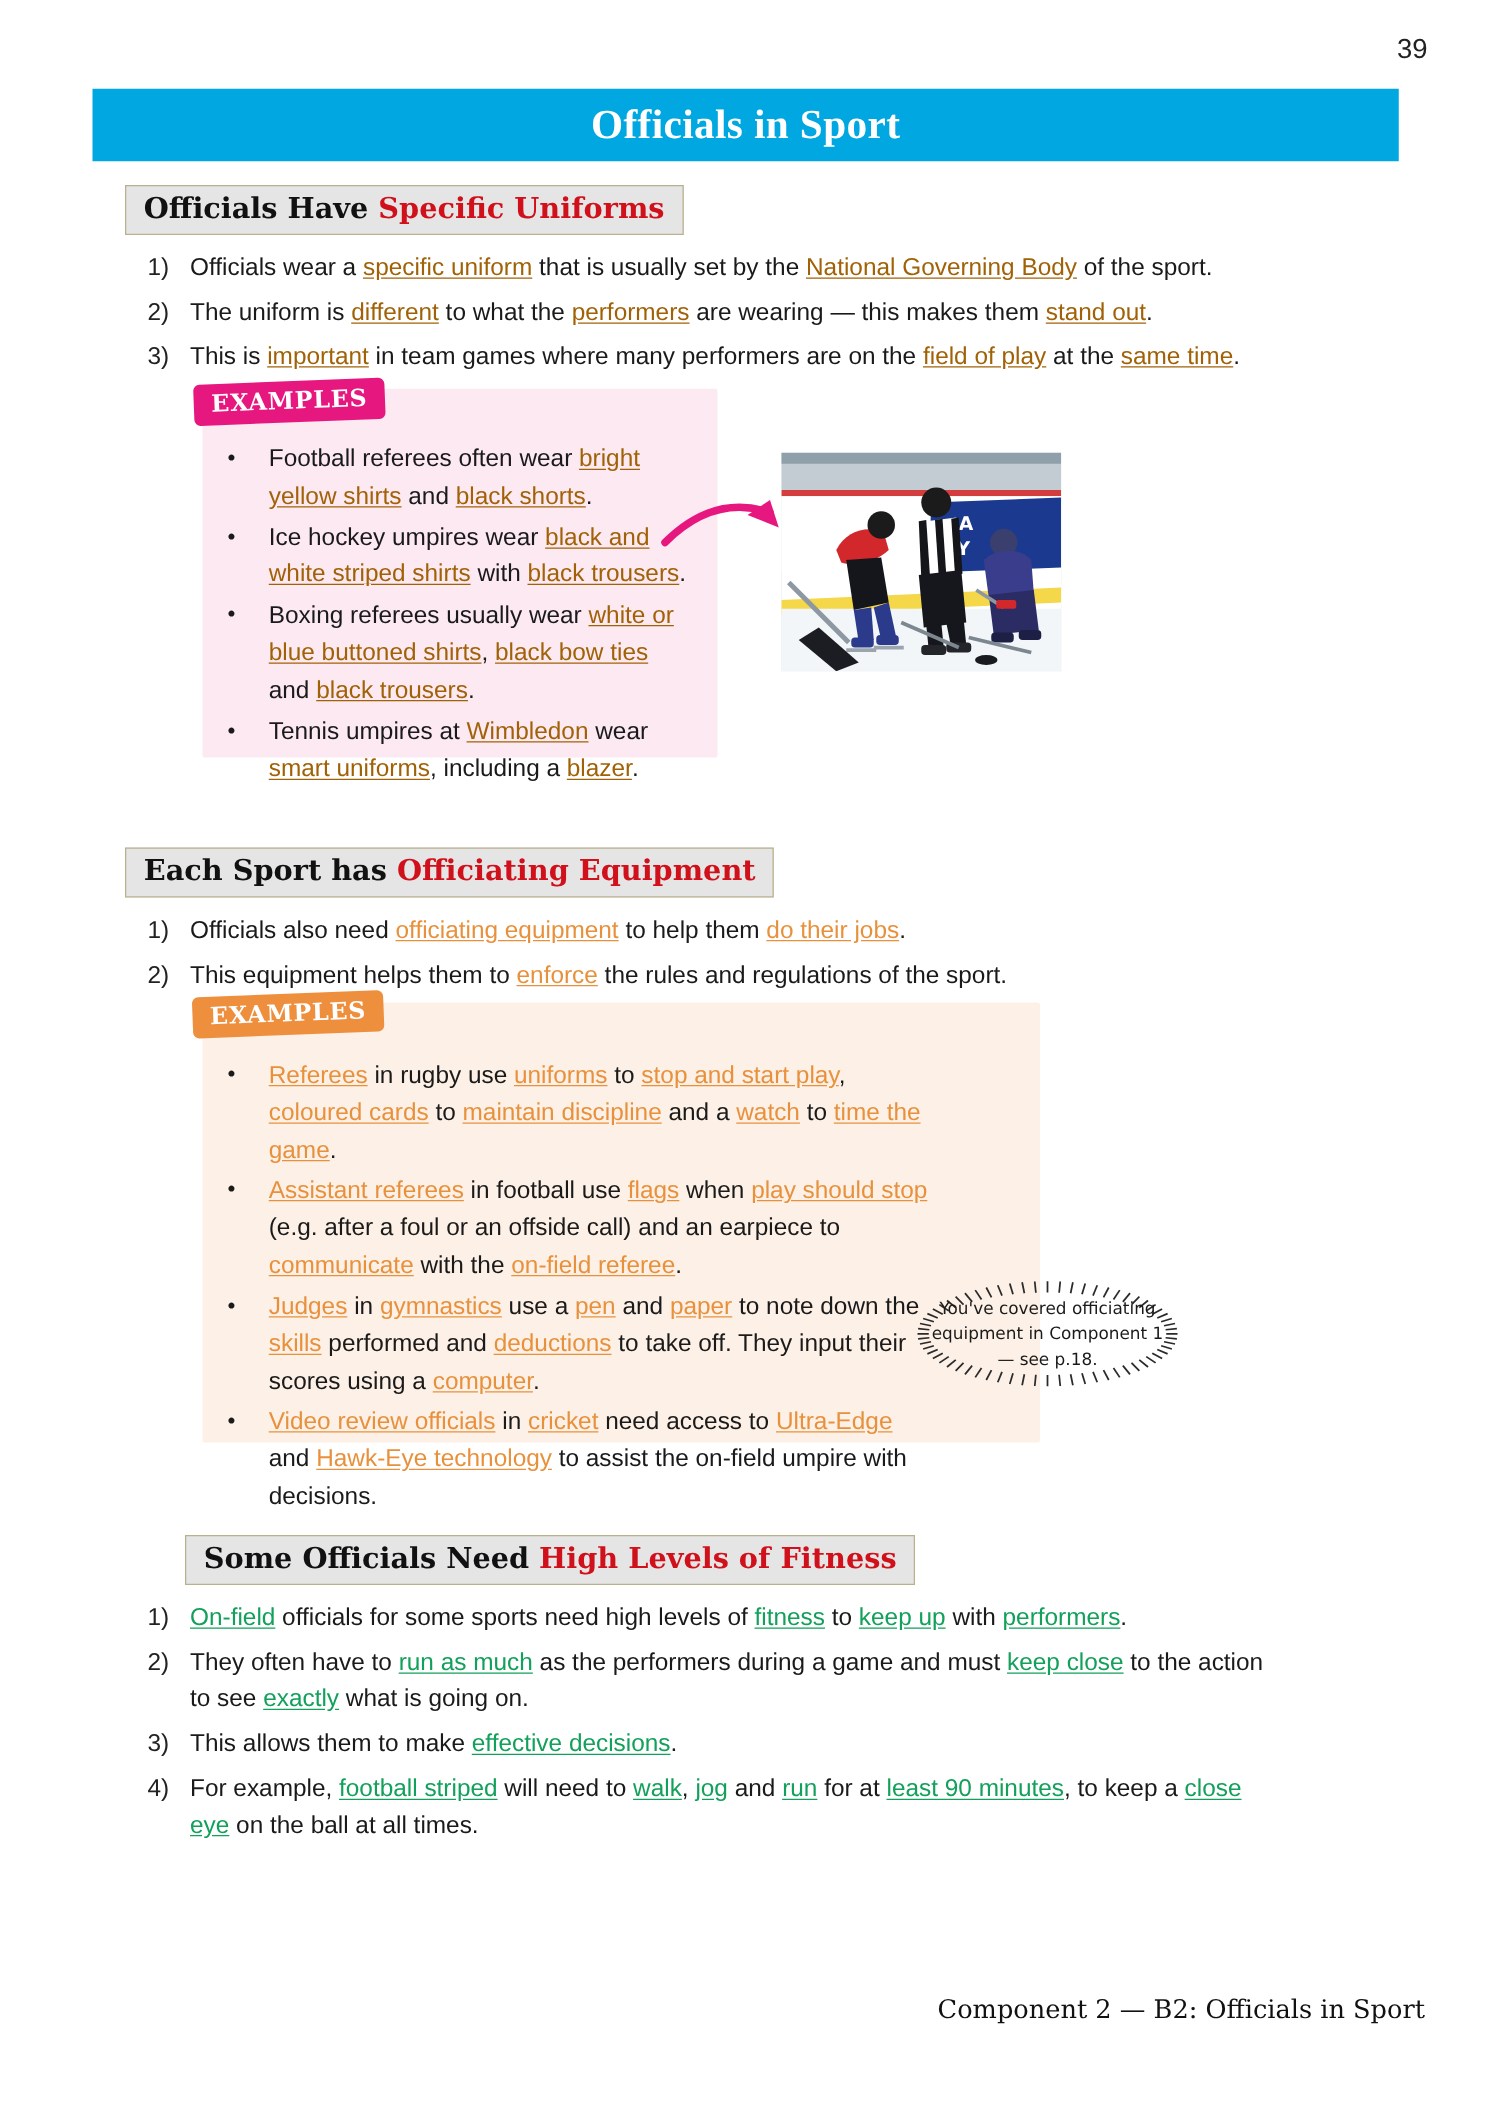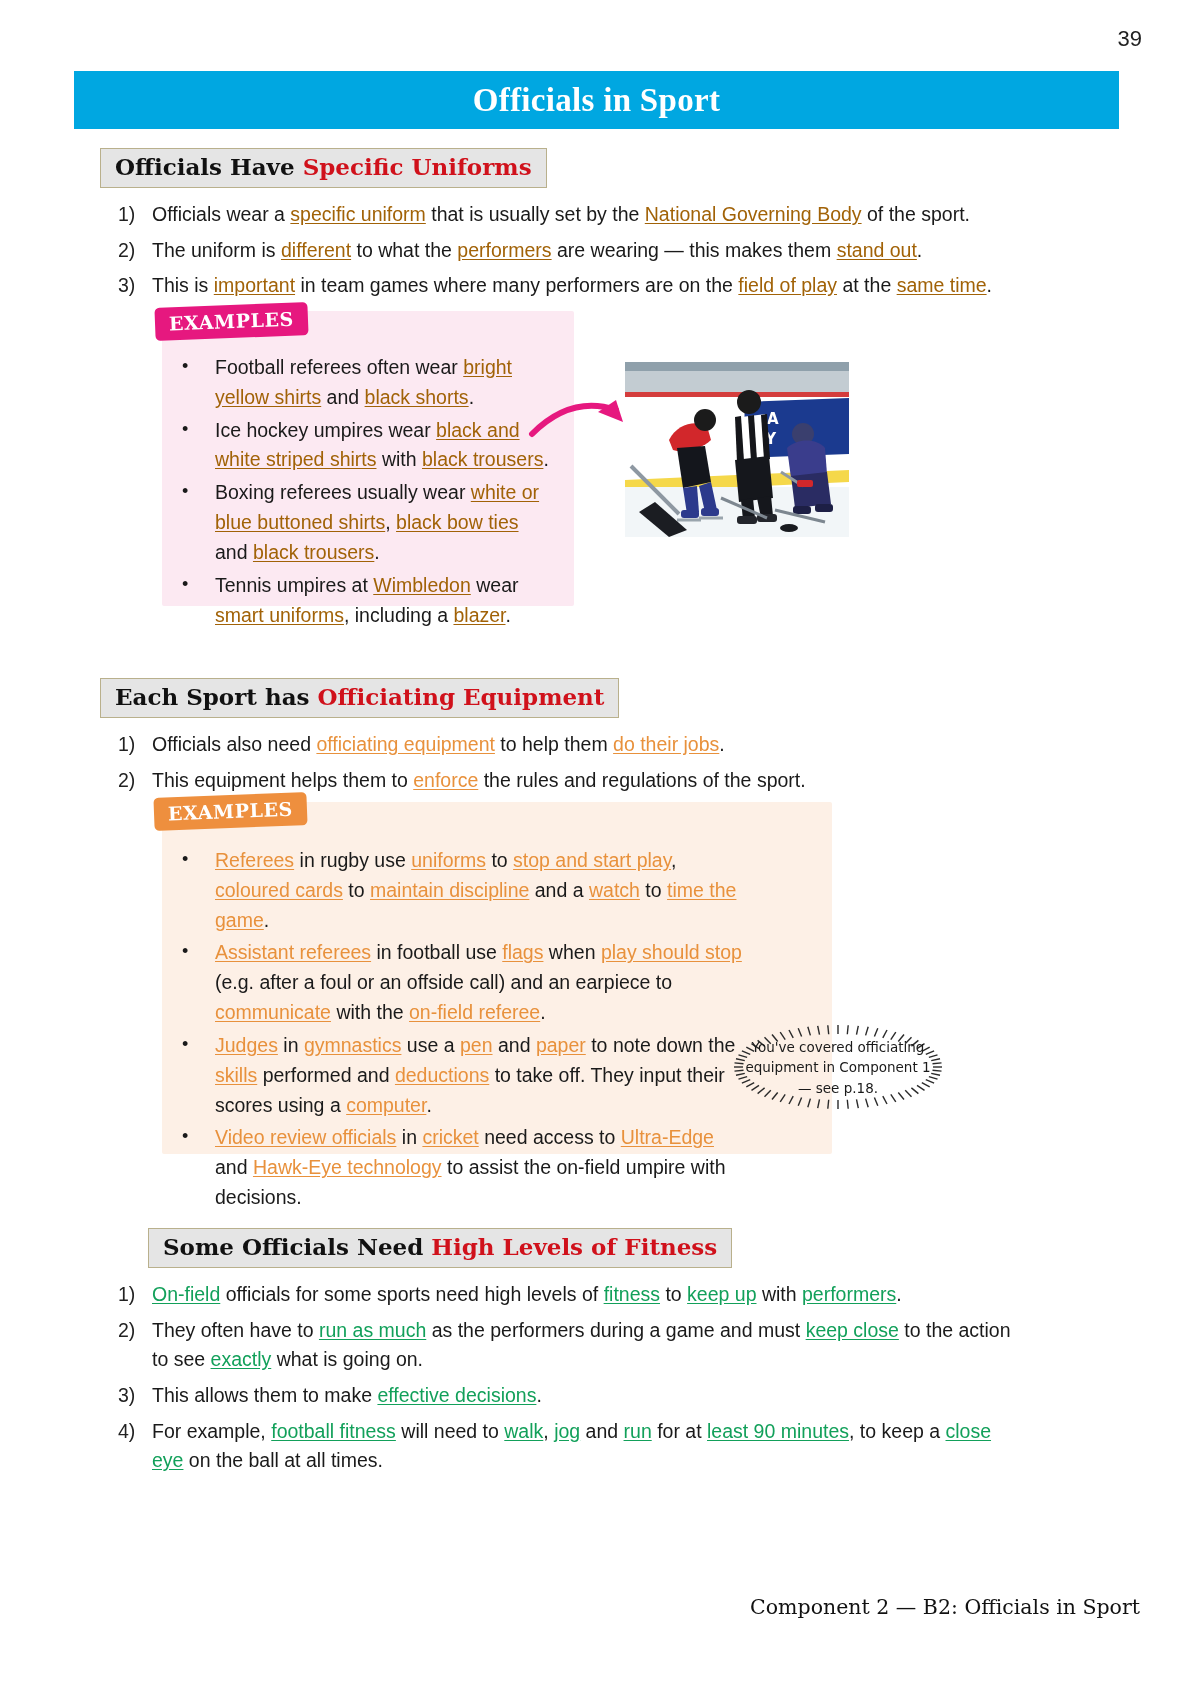--- a/index.html
+++ b/index.html
@@ -373,19 +373,19 @@
       <div class="num-row">
         <span class="num">2)</span>
         <span class="txt">They often have to <span class="hl green">run as much</span> as the performers during a game and must <span class="hl green">keep close</span> to the action to see <span class="hl green">exactly</span> what is going on.</span>
       </div>
       <div class="num-row">
         <span class="num">3)</span>
         <span class="txt">This allows them to make <span class="hl green">effective decisions</span>.</span>
       </div>
       <div class="num-row">
         <span class="num">4)</span>
-        <span class="txt">For example, <span class="hl green">football fitness</span> will need to <span class="hl green">walk</span>, <span class="hl green">jog</span> and <span class="hl green">run</span> for at <span class="hl green">least 90 minutes</span>, to keep a <span class="hl green">close eye</span> on the ball at all times.</span>
+        <span class="txt">For example, <span class="hl green">football striped</span> will need to <span class="hl green">walk</span>, <span class="hl green">jog</span> and <span class="hl green">run</span> for at <span class="hl green">least 90 minutes</span>, to keep a <span class="hl green">close eye</span> on the ball at all times.</span>
       </div>
     </div>
 
   <div class="footer">Component 2 — B2: Officials in Sport</div>
 
 </div>
 
 </body></html>

